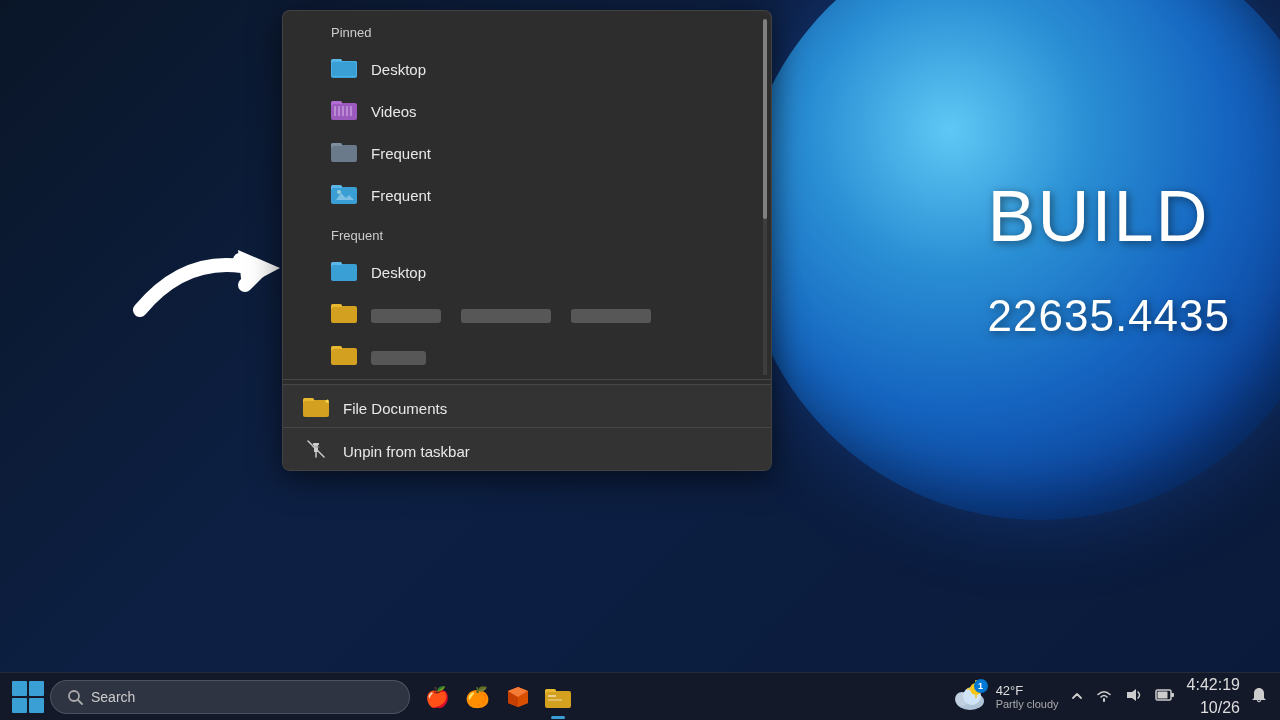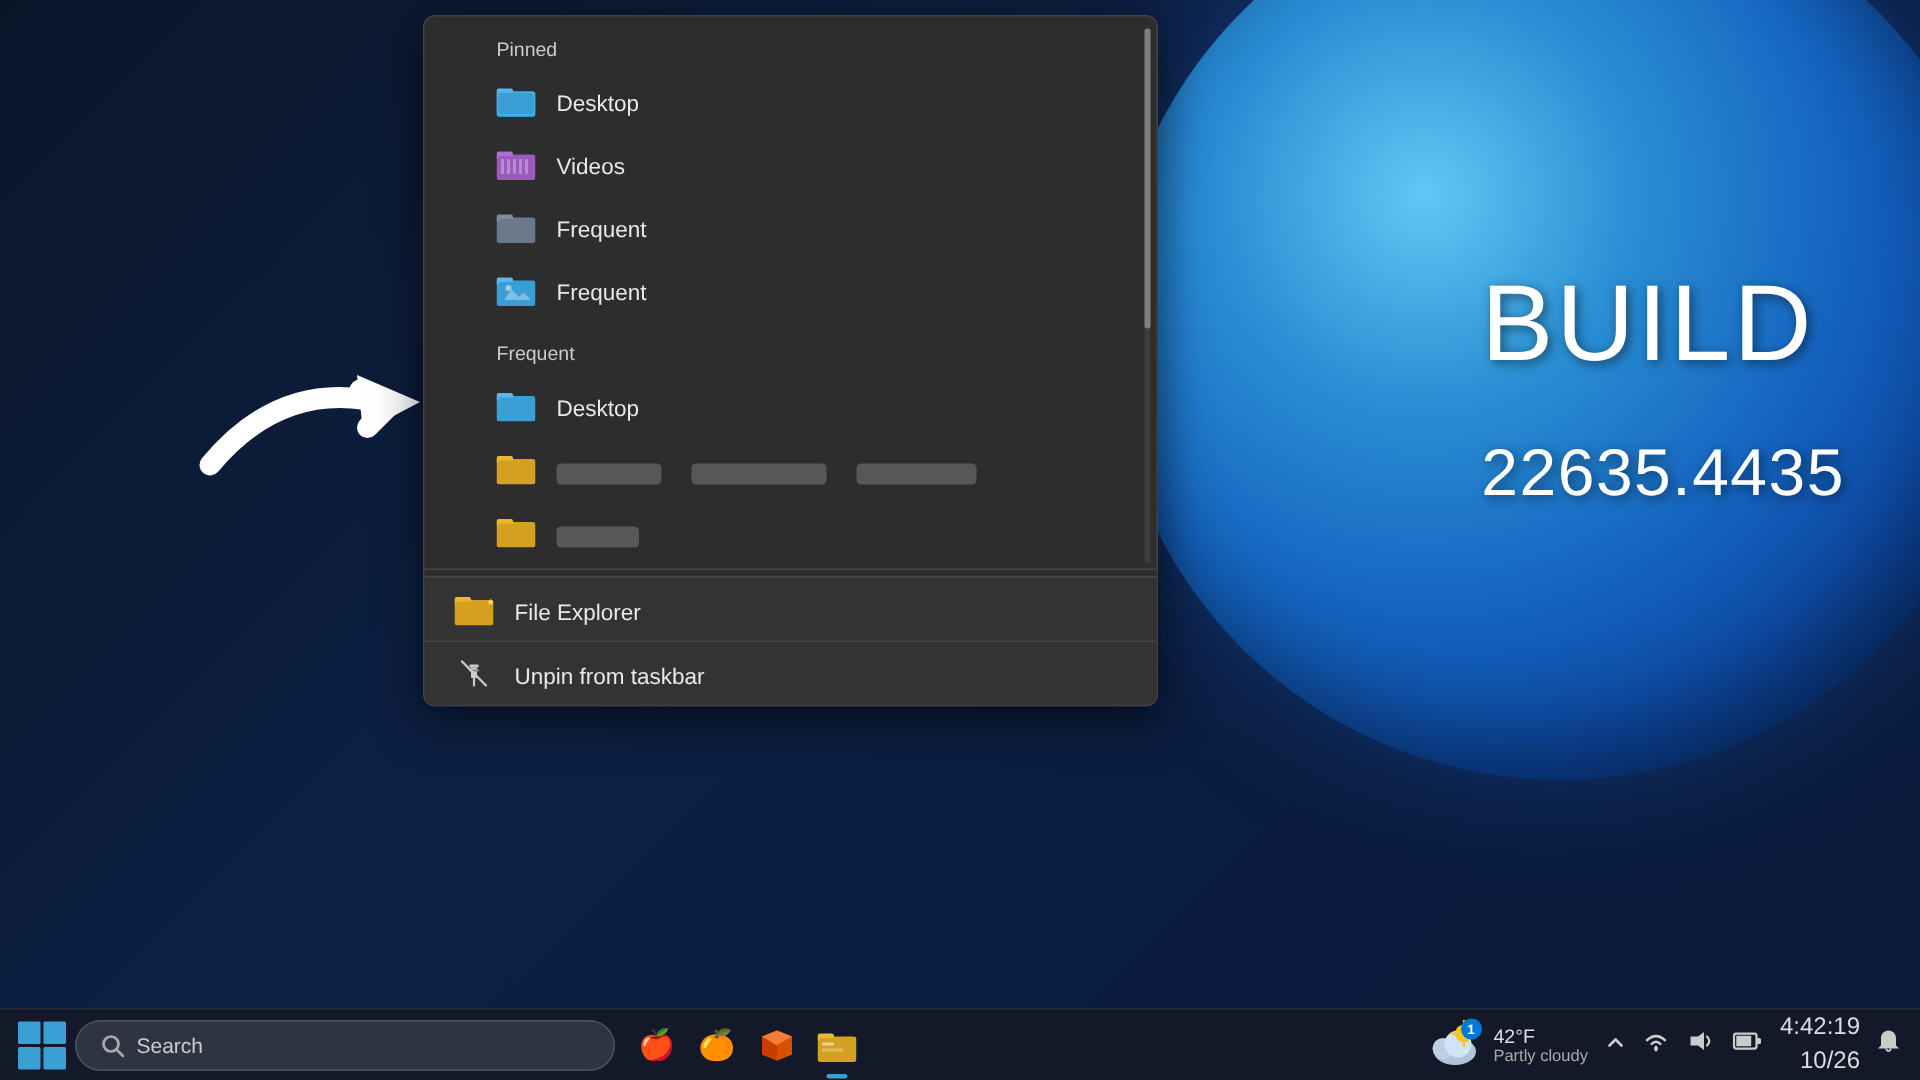--- a/index.html
+++ b/index.html
@@ -378,21 +378,21 @@
   <div class="menu-separator"></div>
 
   <div class="menu-item bottom-section">
     <svg class="folder-icon" viewBox="0 0 26 22">
       <rect x="0" y="5" width="26" height="17" rx="2" fill="#d4a020"></rect>
       <rect x="0" y="3" width="11" height="5" rx="1.5" fill="#e8b830"></rect>
       <rect x="1" y="6" width="24" height="14" rx="1.5" fill="#d4a020"></rect>
 
       <polygon points="22,5 23,8 26,8 24,10 25,13 22,11 19,13 20,10 18,8 21,8" fill="#ffe060" transform="scale(0.55) translate(22,2)"></polygon>
     </svg>
-    <span>File Explorer</span>
+    <span>File Documents</span>
   </div>
 
   <div class="menu-item bottom-section">
 
     <svg class="folder-icon" viewBox="0 0 26 22" style="width:26px;height:22px">
       <g transform="translate(3,1)">
         <rect x="7" y="4" width="6" height="2" rx="0.5" fill="#ccc"></rect>
         <rect x="8" y="6" width="4" height="7" rx="0.5" fill="#ccc"></rect>
         <line x1="10" y1="13" x2="10" y2="18" stroke="#ccc" stroke-width="1.5" stroke-linecap="round"></line>
         <line x1="7" y1="8" x2="13" y2="8" stroke="#888" stroke-width="1.2" stroke-linecap="round"></line>

